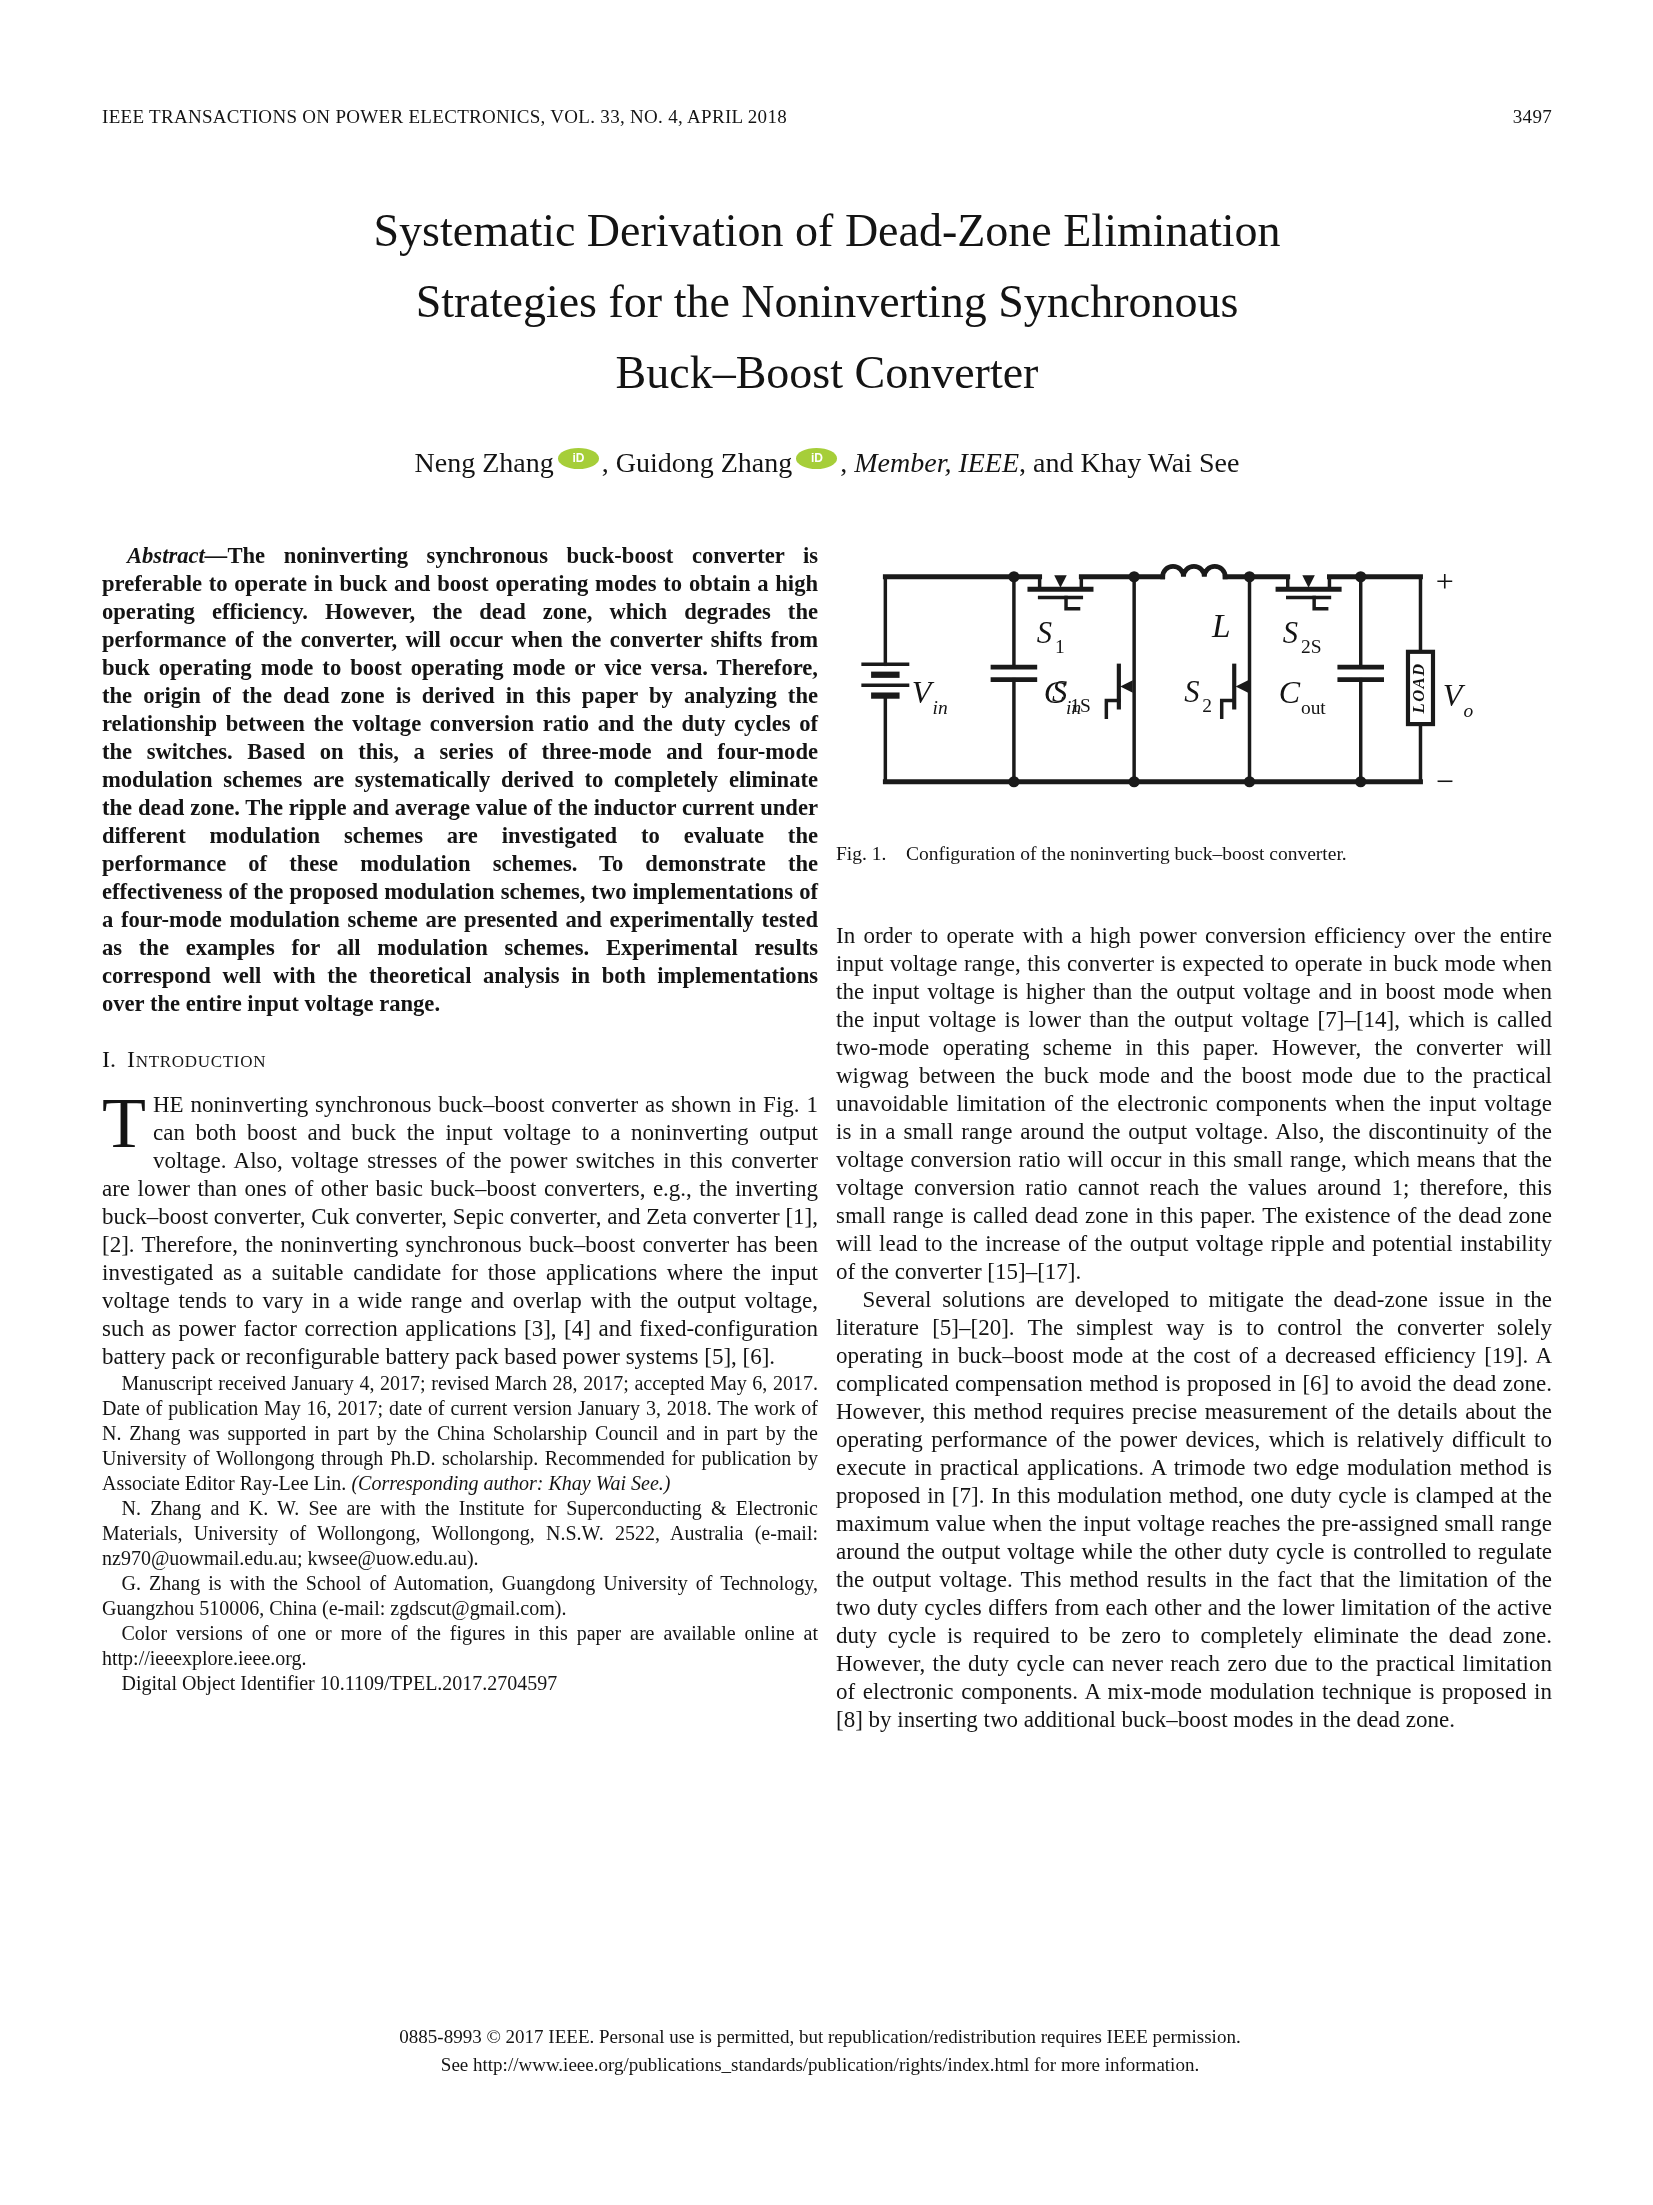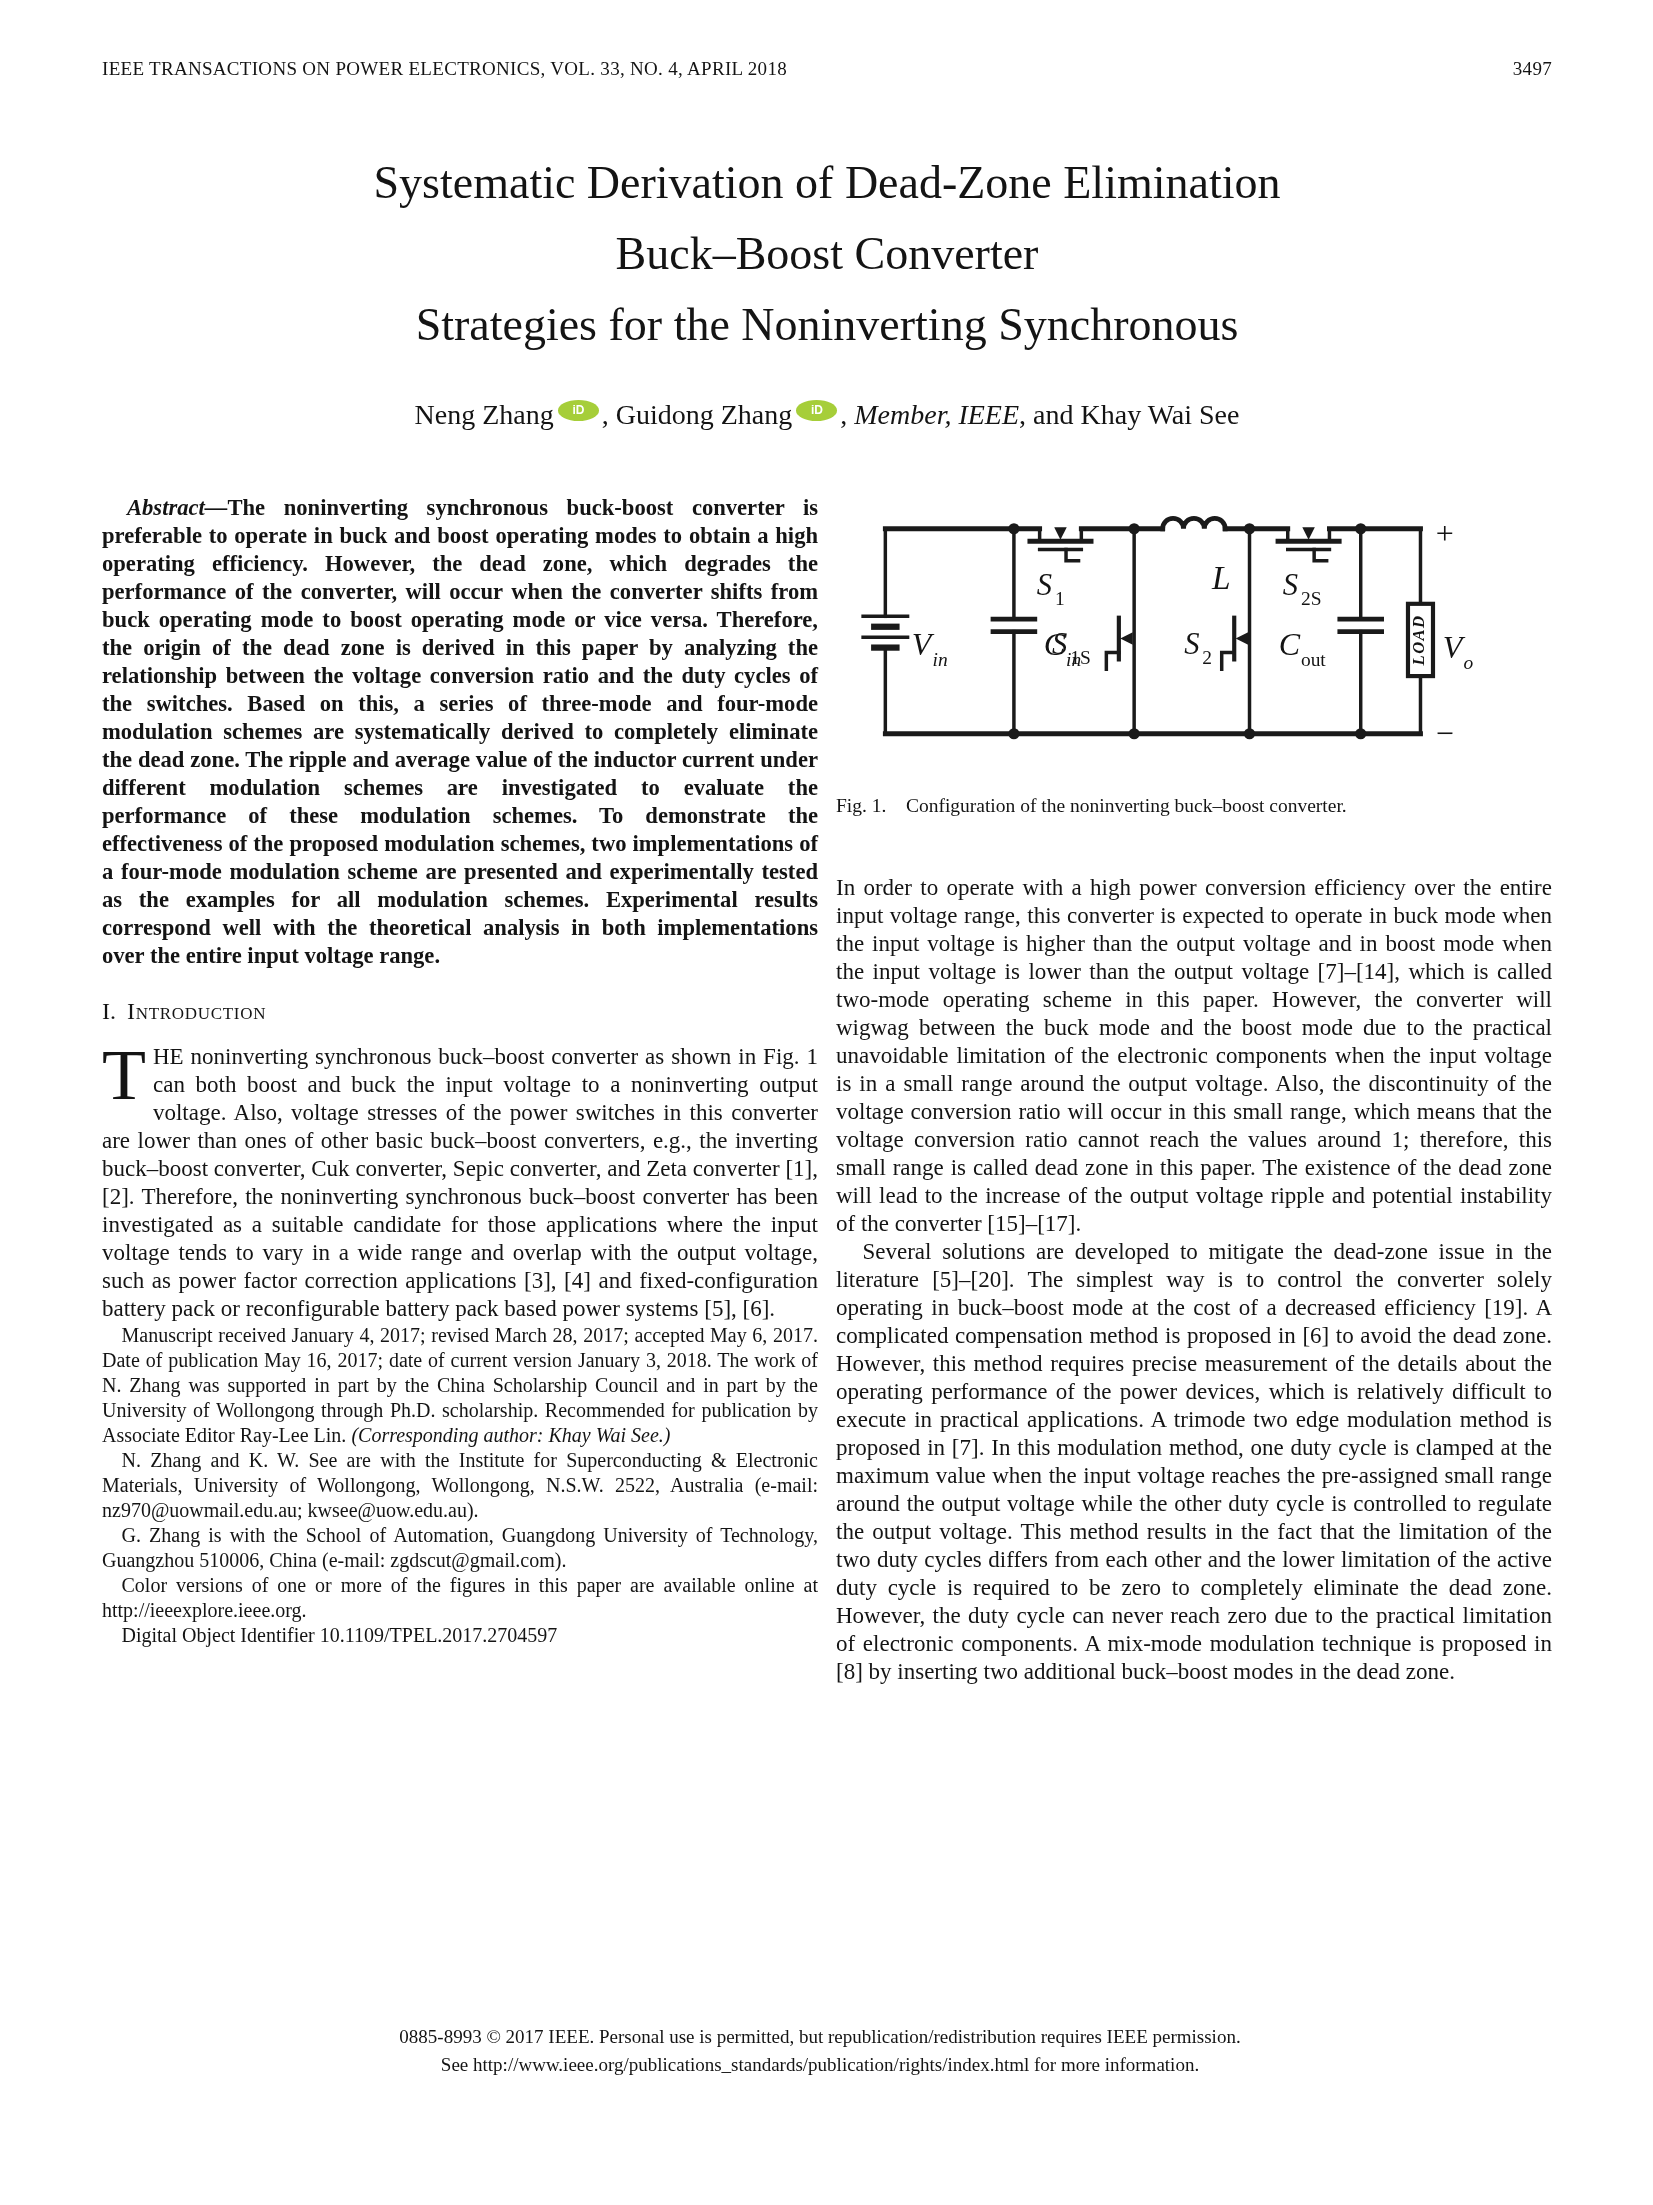--- a/index.html
+++ b/index.html
@@ -1,21 +1,21 @@
 <!DOCTYPE html>
 <html style="font-size:11px"><head>
 <meta charset="utf-8">
 <style>
   * { margin:0; padding:0; box-sizing:border-box; }
   body {
     width:1654px; height:2205px; position:relative; overflow:hidden;
     background:#ffffff; color:#141414;
     font-family:"Liberation Serif", serif;
   }
-  .page { position:absolute; inset:0; padding:58px 102px 0 102px; }
+  .page { position:absolute; inset:0; padding:106px 102px 0 102px; }
   .runhead { display:flex; justify-content:space-between; font-size:19px; letter-spacing:0.3px; }
   .paper-title { margin-top:67px; text-align:center; font-size:46px; line-height:71px; font-weight:400; }
   .authors { margin-top:39px; text-align:center; font-size:28px; }
   .authors .ital { font-style:italic; }
   .orcid {
     display:inline-block; width:41px; height:21px; border-radius:50%;
     background:#A6CE39; color:#ffffff; font-family:"Liberation Sans", sans-serif;
     font-size:12px; font-weight:bold; line-height:21px; text-align:center;
     vertical-align:super; margin:0 2.8px 0 4.2px;
   }
@@ -46,22 +46,22 @@
 
 <div class="page">
 
   <div class="runhead">
     <span>IEEE TRANSACTIONS ON POWER ELECTRONICS, VOL. 33, NO. 4, APRIL 2018</span>
     <span>3497</span>
   </div>
 
   <div class="paper-title">
     <div>Systematic Derivation of Dead-Zone Elimination</div>
+    <div>Strategies for the Noninverting Synchronous</div>
     <div>Buck–Boost Converter</div>
-    <div>Strategies for the Noninverting Synchronous</div>
   </div>
 
   <div class="authors">
     <span>Neng Zhang</span><span class="orcid">iD</span><span>, </span><span>Guidong Zhang</span><span class="orcid">iD</span><span>, </span><span class="ital">Member, IEEE</span><span>, and Khay Wai See</span>
   </div>
 
   <div class="columns">
 
     <div class="col">
       <p class="abstract">

